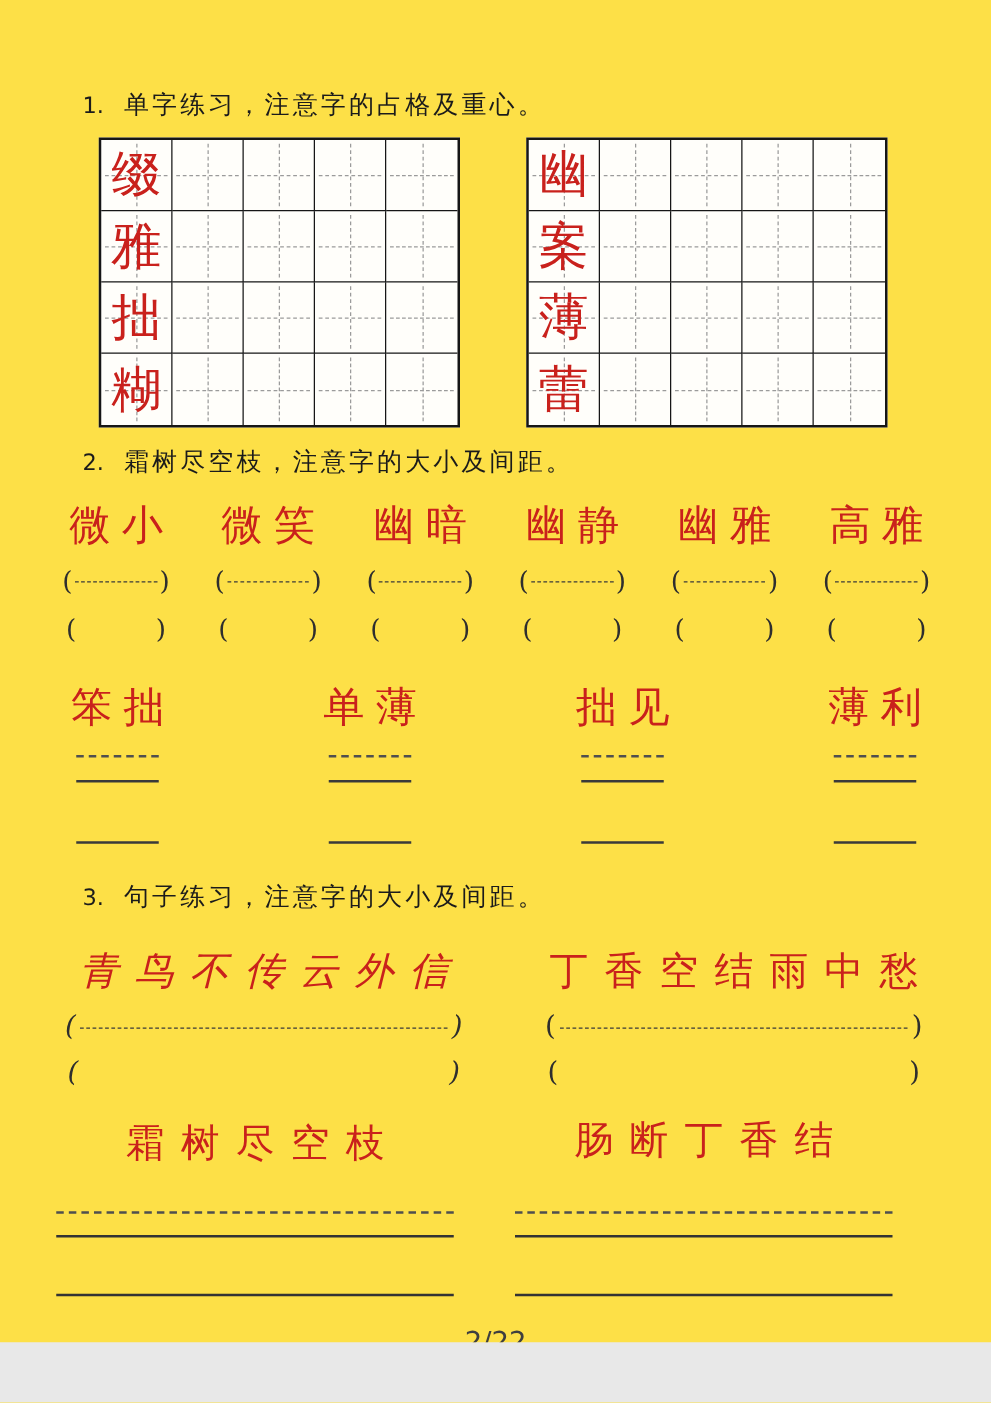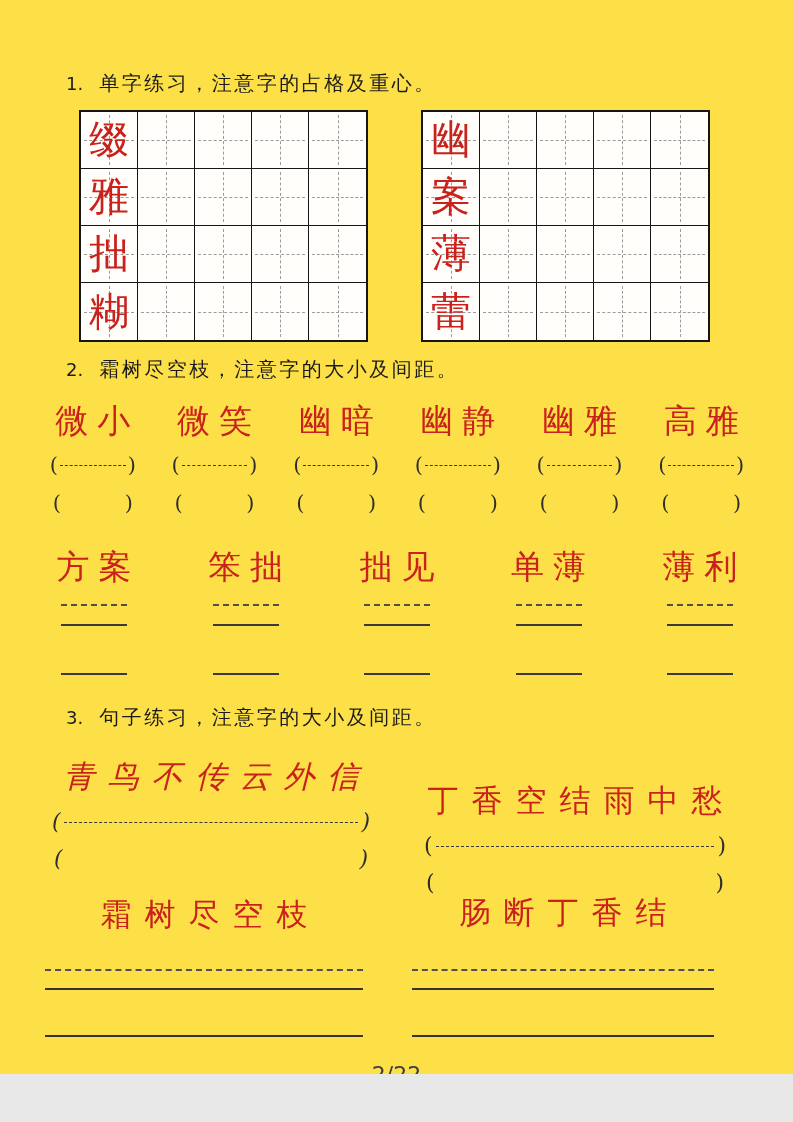--- a/index.html
+++ b/index.html
@@ -44,21 +44,21 @@
   .paren-dash .dash { flex:1; border-top:1.7px dashed #3a3a3a; margin:1px 2px 0; }
   .paren-empty { margin-top:15px; width:80px; display:flex; justify-content:space-between; font-size:21px; line-height:1.1; color:#2e2e2e; font-family:"DejaVu Serif",serif; }
 
   .dotline  { margin-top:16px; width:66px; border-top:2px dashed #4f4f4f; }
   .solid-a  { margin-top:18px; width:66px; border-top:2.2px solid #3a3a3a; }
   .solid-b  { margin-top:47px; width:66px; border-top:2.2px solid #3a3a3a; }
 
   
   .sent-col { position:absolute; display:flex; flex-direction:column; align-items:center; }
   #sent1-left  { left:52px;  top:758px; width:318px;font-style:italic; }
-  #sent1-right { left:424px; top:758px; width:302px;margin-top:24px; }
+  #sent1-right { left:436px; top:758px; width:302px; }
   #sent2-left  { left:45px;  top:896px; width:318px; }
   #sent2-right { left:412px; top:896px; width:302px;font-family:Liberation Mono, monospace; }
   .model-sentence { font-size:31px; line-height:1.2; letter-spacing:13px; margin-right:-13px; color:#c9211c; white-space:nowrap; }
   .paren-dash-wide { margin-top:15px; width:100%; display:flex; align-items:center; font-size:22px; line-height:1.1; color:#2e2e2e; font-family:"DejaVu Serif",serif; }
   .paren-dash-wide .dash { flex:1; border-top:1.7px dashed #3a3a3a; margin:1px 3px 0; }
   .paren-empty-wide { margin-top:13px; width:100%; display:flex; justify-content:space-between; font-size:22px; line-height:1.1; color:#2e2e2e; font-family:"DejaVu Serif",serif; padding:0 2px; }
   .dotline-wide { margin-top:36px; width:100%; border-top:2px dashed #4f4f4f; }
   .solid-a-wide { margin-top:17px; width:100%; border-top:2.4px solid #333; }
   .solid-b-wide { margin-top:45px; width:100%; border-top:2.4px solid #333; }
 
@@ -211,39 +211,33 @@
         </span>
       <span class="paren-empty">
           <span>(</span>
           <span>)</span>
         </span>
     </div>
   </div>
 
   <div class="word-row" id="word-row-2">
     <div class="wcol">
-      <span class="model-word">方案</span>
-      <span class="dotline"></span>
-      <span class="solid-a"></span>
-      <span class="solid-b"></span>
-    </div>
-    <div class="wcol">
       <span class="model-word">笨拙</span>
       <span class="dotline"></span>
       <span class="solid-a"></span>
       <span class="solid-b"></span>
     </div>
     <div class="wcol">
+      <span class="model-word">单薄</span>
+      <span class="dotline"></span>
+      <span class="solid-a"></span>
+      <span class="solid-b"></span>
+    </div>
+    <div class="wcol">
       <span class="model-word">拙见</span>
-      <span class="dotline"></span>
-      <span class="solid-a"></span>
-      <span class="solid-b"></span>
-    </div>
-    <div class="wcol">
-      <span class="model-word">单薄</span>
       <span class="dotline"></span>
       <span class="solid-a"></span>
       <span class="solid-b"></span>
     </div>
     <div class="wcol">
       <span class="model-word">薄利</span>
       <span class="dotline"></span>
       <span class="solid-a"></span>
       <span class="solid-b"></span>
     </div>

